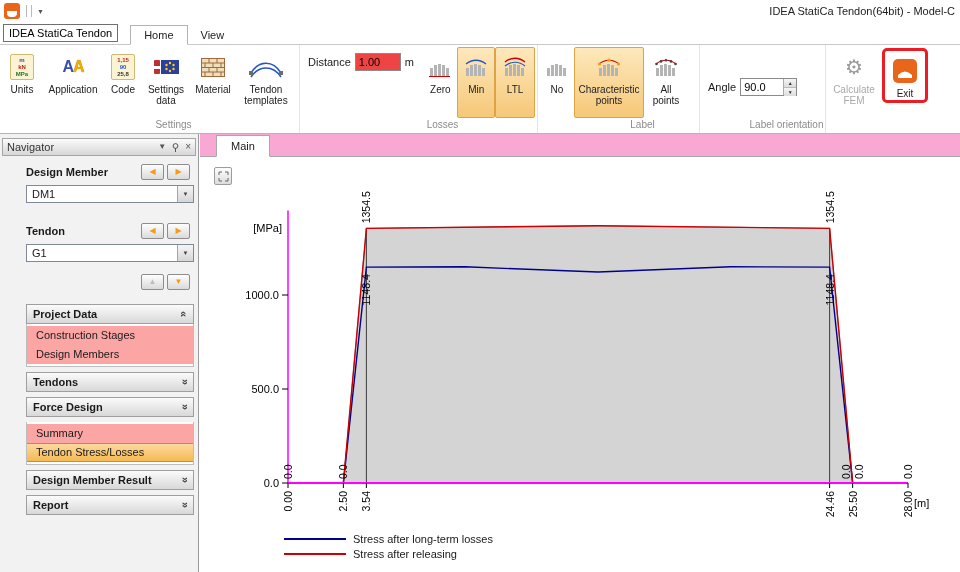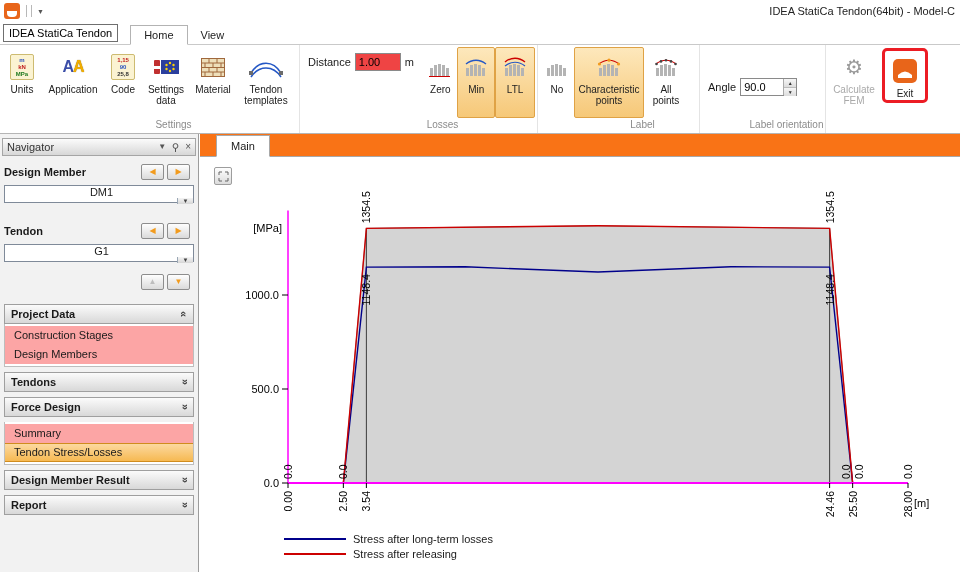--- a/index.html
+++ b/index.html
@@ -44,41 +44,41 @@
   .spin-btns div{flex:1;font-size:5px;line-height:8px;text-align:center;background:linear-gradient(#f6f6f6,#dcdcdc);color:#333;}
   .spin-btns div:first-child{border-bottom:1px solid #bbb;}
   .exit-wrap{border:3px solid #ec1c24;border-radius:5px;margin:1px 6px 0 2px;align-self:flex-start;}
 
   
   .nav{position:absolute;top:134px;left:0;width:199px;bottom:0;background:#f2f2f2;border-right:1px solid #9c9c9c;}
   .nav-title{height:18px;margin:4px 2px 0;border:1px solid #a5a5a5;background:linear-gradient(#fbfbfb,#d7d7d7);display:flex;align-items:center;padding:0 4px;}
   .nav-title .t{font-size:11px;color:#333;}
   .nav-title .ticons{margin-left:auto;display:flex;gap:5px;align-items:center;color:#555;}
   .nav-title .ti{font-size:8px;line-height:1;}
-  .nav-body{padding:0 4px;}
+  .nav-body{padding:0 4px;margin-left:22px;}
   .nrow{display:flex;align-items:center;}
   .nlabel{font-weight:bold;font-size:11px;}
   .navarrows{margin-left:auto;display:flex;gap:3px;padding-right:4px;}
   .abtn{width:23px;height:16px;border:1px solid #8d8d8d;border-radius:2px;background:linear-gradient(#fefefe,#dadada);display:flex;align-items:center;justify-content:center;}
   .arr{font-size:8px;line-height:1;color:#f29b1d;}
   .arr.gray{color:#bdbdbd;}
-  .dropdown{height:18px;border:1px solid #7f8a99;background:#fff;display:flex;align-items:center;padding-left:5px;margin-top:5px;flex-direction:column;}
+  .dropdown{height:18px;border:1px solid #7f8a99;background:#fff;display:flex;align-items:center;padding-left:5px;margin-top:5px;}
   .dd-btn{margin-left:auto;width:16px;height:100%;border-left:1px solid #9aa7b5;background:linear-gradient(#f5f5f5,#d6d6d6);font-size:6px;display:flex;align-items:center;justify-content:center;color:#444;}
   .nsections{margin-top:14px;}
   .nsec{margin-top:5px;}
   .nsec-h{height:20px;border:1px solid #9f9f9f;background:linear-gradient(#fbfbfb,#d8d8d8);display:flex;align-items:center;padding:0 6px;font-weight:bold;font-size:11px;}
   .chev{margin-left:auto;display:inline-block;font-size:11px;color:#444;transform:rotate(90deg);}
   .chev.down{transform:rotate(-90deg);}
   .nsec-items{border:1px solid #bdbdbd;border-top:none;background:#fff;padding:2px 0;}
   .nitem{height:19px;line-height:19px;padding-left:9px;background:#fca5a5;font-size:11px;}
   .nitem.selected{background:linear-gradient(#fcd9a0,#f6b952);border-top:1px solid #d08c1e;border-bottom:1px solid #d08c1e;line-height:17px;}
 
   
   .main{position:absolute;top:134px;left:200px;right:0;bottom:0;background:#fff;}
-  .main-tabs{height:23px;border-bottom:1px solid #a8a8a8;background:#f97316;display:flex;align-items:flex-end;}
+  .main-tabs{height:23px;border-bottom:1px solid #a8a8a8;background:#f9a8d4;display:flex;align-items:flex-end;}
   .mtab{margin-left:16px;padding:0 14px;height:22px;line-height:21px;background:#fff;border:1px solid #a8a8a8;border-bottom:1px solid #fff;margin-bottom:-1px;}
   .expand-btn{position:absolute;left:14px;top:33px;width:18px;height:18px;border:1px solid #9d9d9d;border-radius:2px;background:linear-gradient(#fefefe,#dcdcdc);display:flex;align-items:center;justify-content:center;}
   .chart-svg{position:absolute;left:0;top:23px;}
   .chart-svg text{font-family:"Liberation Sans",sans-serif;fill:#000;}
   .legend{position:absolute;left:84px;top:397px;}
   .legend-row{display:flex;align-items:center;height:15px;}
   .legend-line{width:62px;height:2px;margin-right:7px;}
 </style>
 </head>
 <body>

